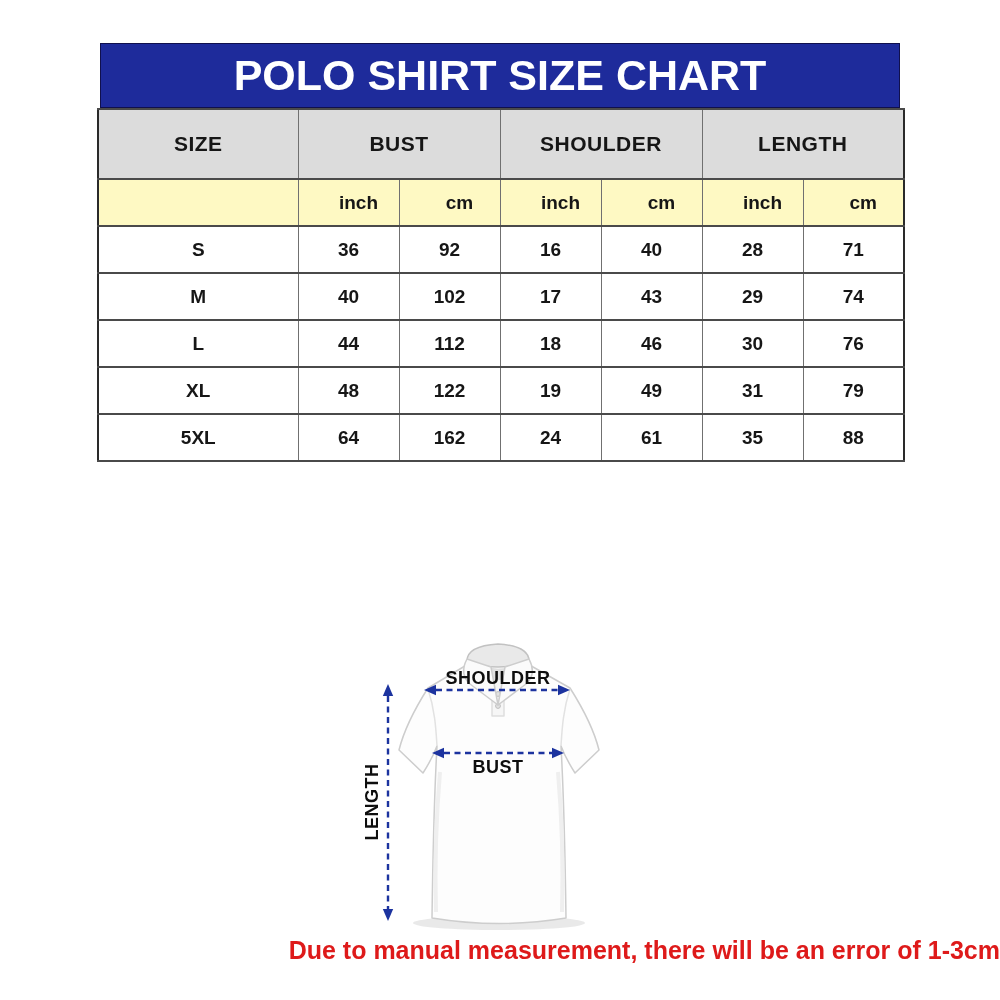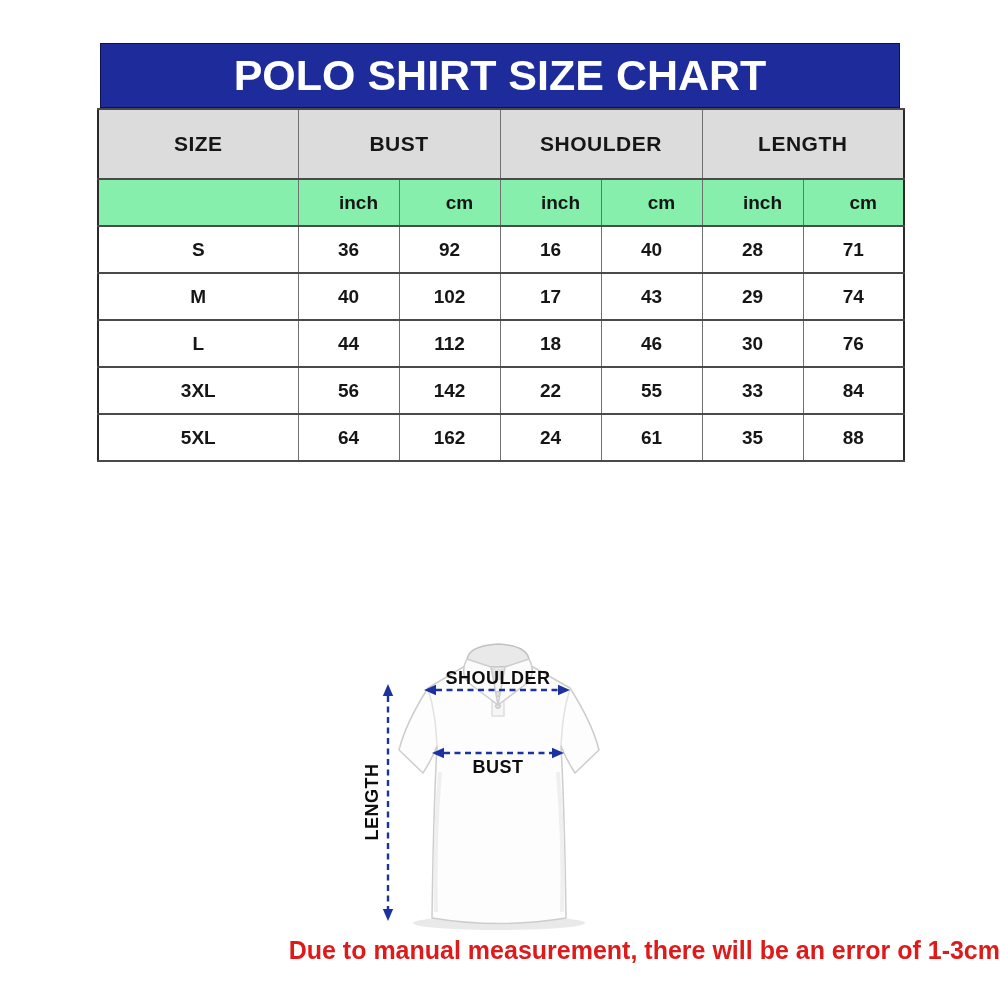--- a/index.html
+++ b/index.html
@@ -48,21 +48,21 @@
     overflow:hidden;
   }
   tr.header-row th {
     background:#dcdcdc;
     height:68px;
     font-size:21px;
     font-weight:bold;
     letter-spacing:0.5px;
   }
   tr.units-row th {
-    background:#86efac;
+    background:#fef9c3;
     height:45px;
     font-size:19px;
     font-weight:bold;
     padding-left:20px;
   }
   tbody.rows td {
     background:#ffffff;
     height:45px;
     font-size:19px;
     font-weight:bold;
@@ -148,27 +148,27 @@
       <tr>
         <td class="size-cell">L</td>
         <td>44</td>
         <td>112</td>
         <td>18</td>
         <td>46</td>
         <td>30</td>
         <td>76</td>
       </tr>
       <tr>
-        <td class="size-cell">3XL</td>
-        <td>56</td>
-        <td>142</td>
-        <td>22</td>
-        <td>55</td>
-        <td>33</td>
-        <td>84</td>
+        <td class="size-cell">XL</td>
+        <td>48</td>
+        <td>122</td>
+        <td>19</td>
+        <td>49</td>
+        <td>31</td>
+        <td>79</td>
       </tr>
       <tr>
         <td class="size-cell">5XL</td>
         <td>64</td>
         <td>162</td>
         <td>24</td>
         <td>61</td>
         <td>35</td>
         <td>88</td>
       </tr>

